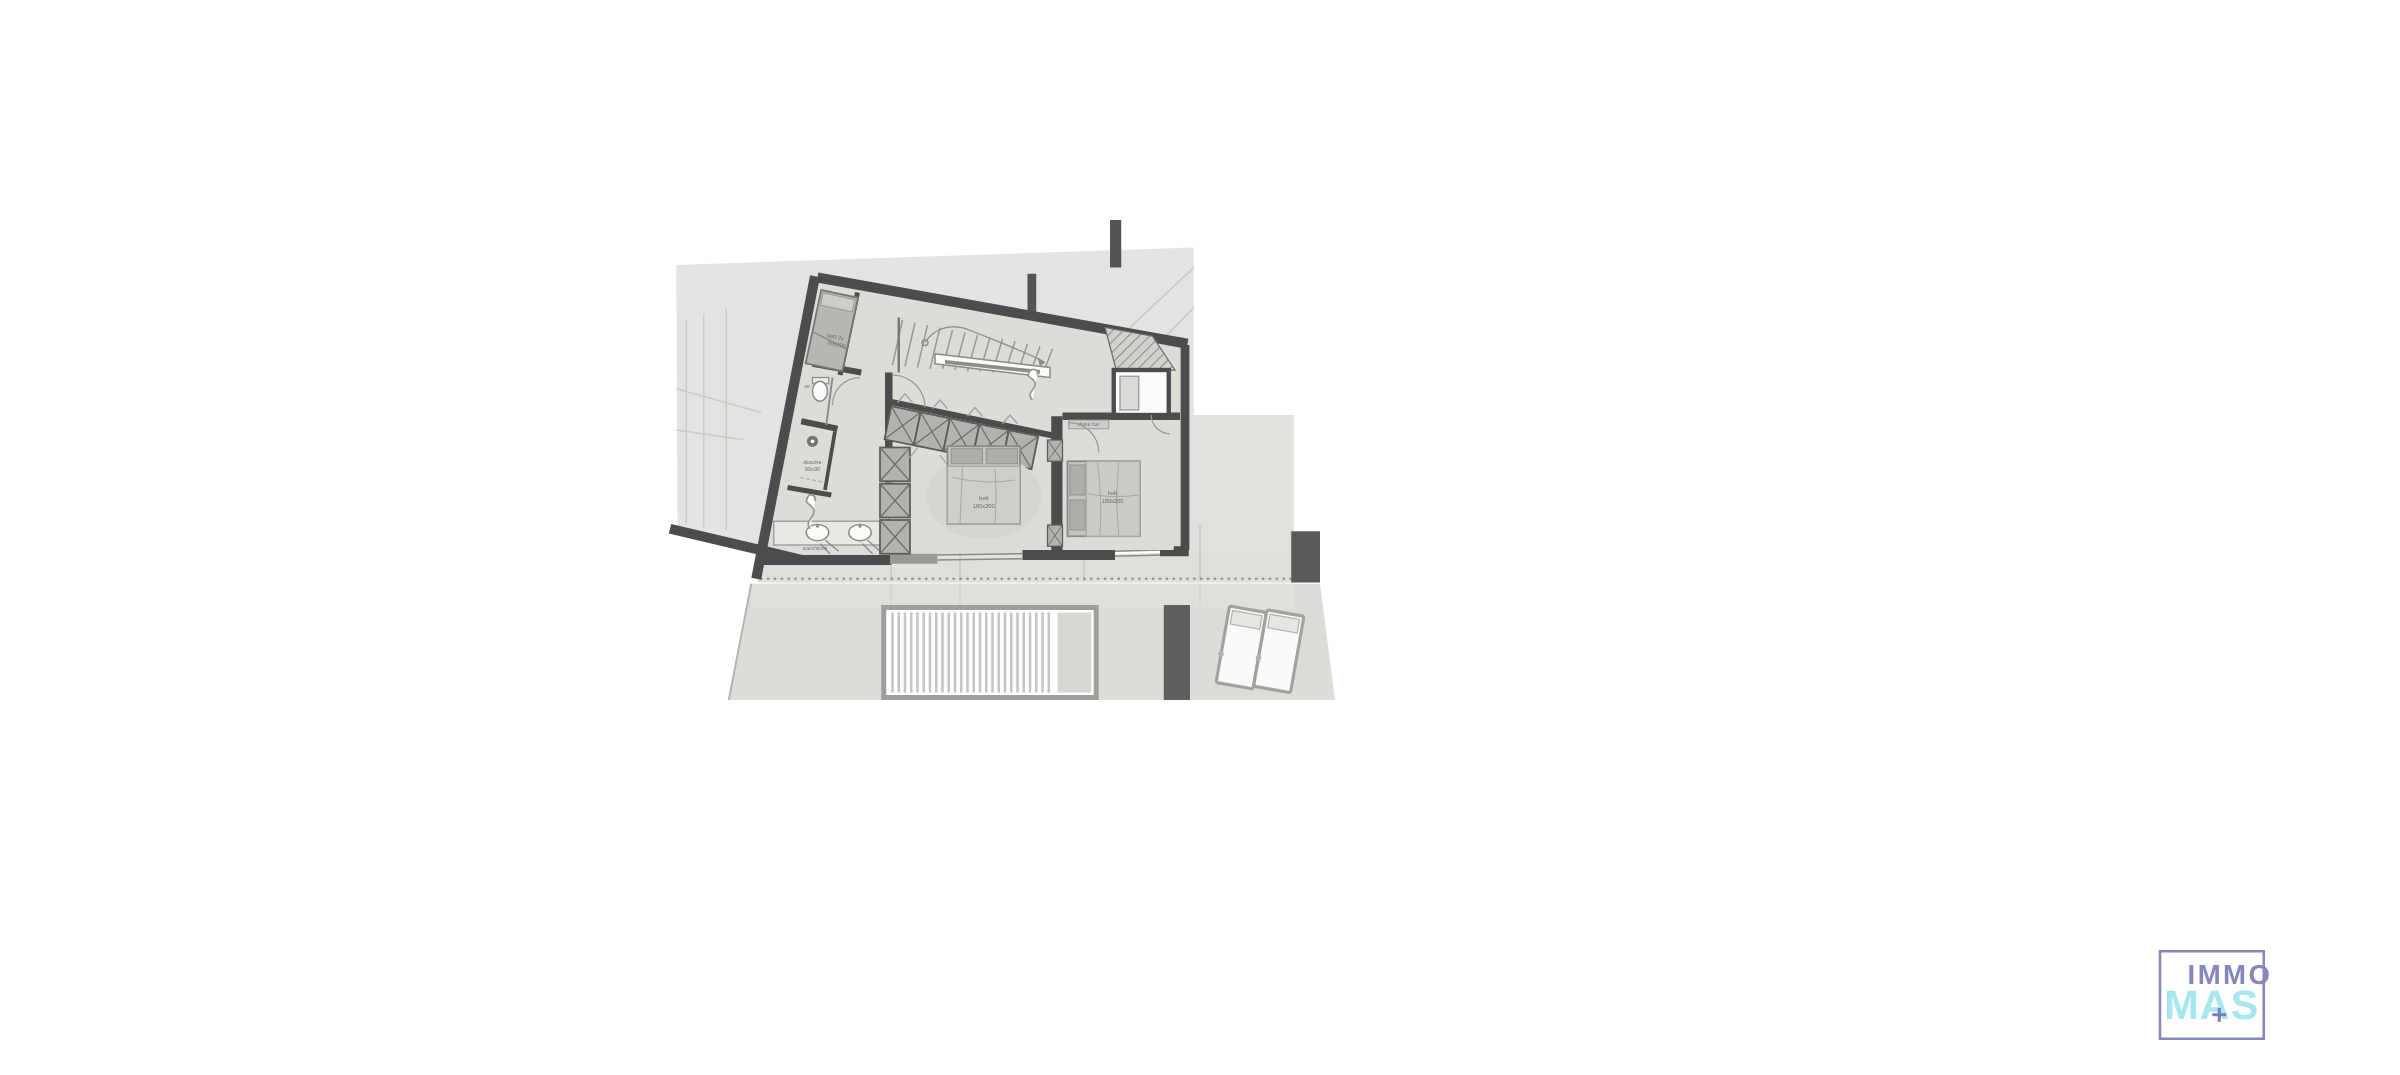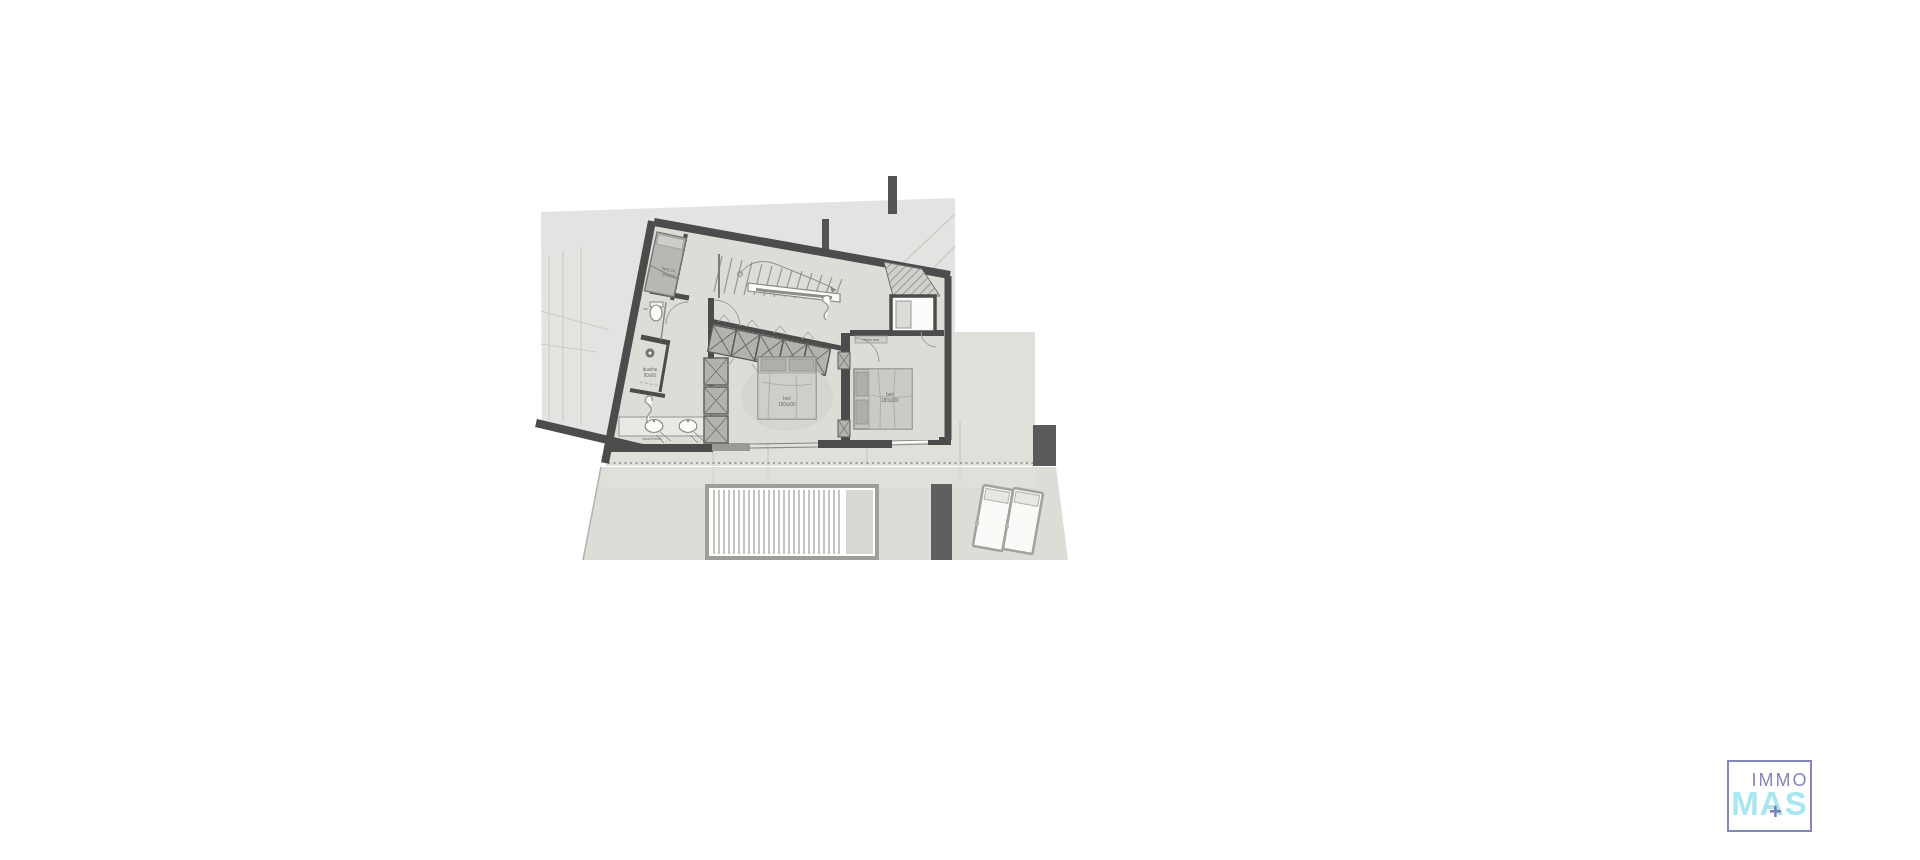--- a/index.html
+++ b/index.html
@@ -3,21 +3,21 @@
 <meta charset="utf-8">
 <style>
   html,body{margin:0;padding:0;background:#ffffff;}
   .stage{position:relative;width:1920px;height:860px;background:#ffffff;overflow:hidden;
          font-family:"Liberation Sans", sans-serif;}
   svg{position:absolute;left:0;top:0;}
   .plan-label{font-family:"Liberation Sans", sans-serif;fill:#6b6b66;}
   
   .logo{position:absolute;left:1727px;top:760px;width:85px;height:72px;background:#ffffff;
         border:2px solid #8587bb;box-sizing:border-box;text-align:center;}
-  .logo .l1{display:block;margin-top:9px;font-size:18px;font-weight:normal;letter-spacing:2px;
+  .logo .l1{display:block;margin-top:9px;font-size:22px;font-weight:bold;letter-spacing:2px;
             color:#8587bb;line-height:18px;margin-left:21px;}
   .logo .l2wrap{position:relative;display:block;height:32px;}
   .logo .l2{font-size:33px;font-weight:bold;letter-spacing:1px;color:#a9e7f0;line-height:30px;}
   .logo .plus{position:absolute;left:40px;top:10px;font-size:22px;font-weight:bold;color:#7a7cb8;}
 </style>
 </head>
 <body>
 
 <div class="stage">
 

